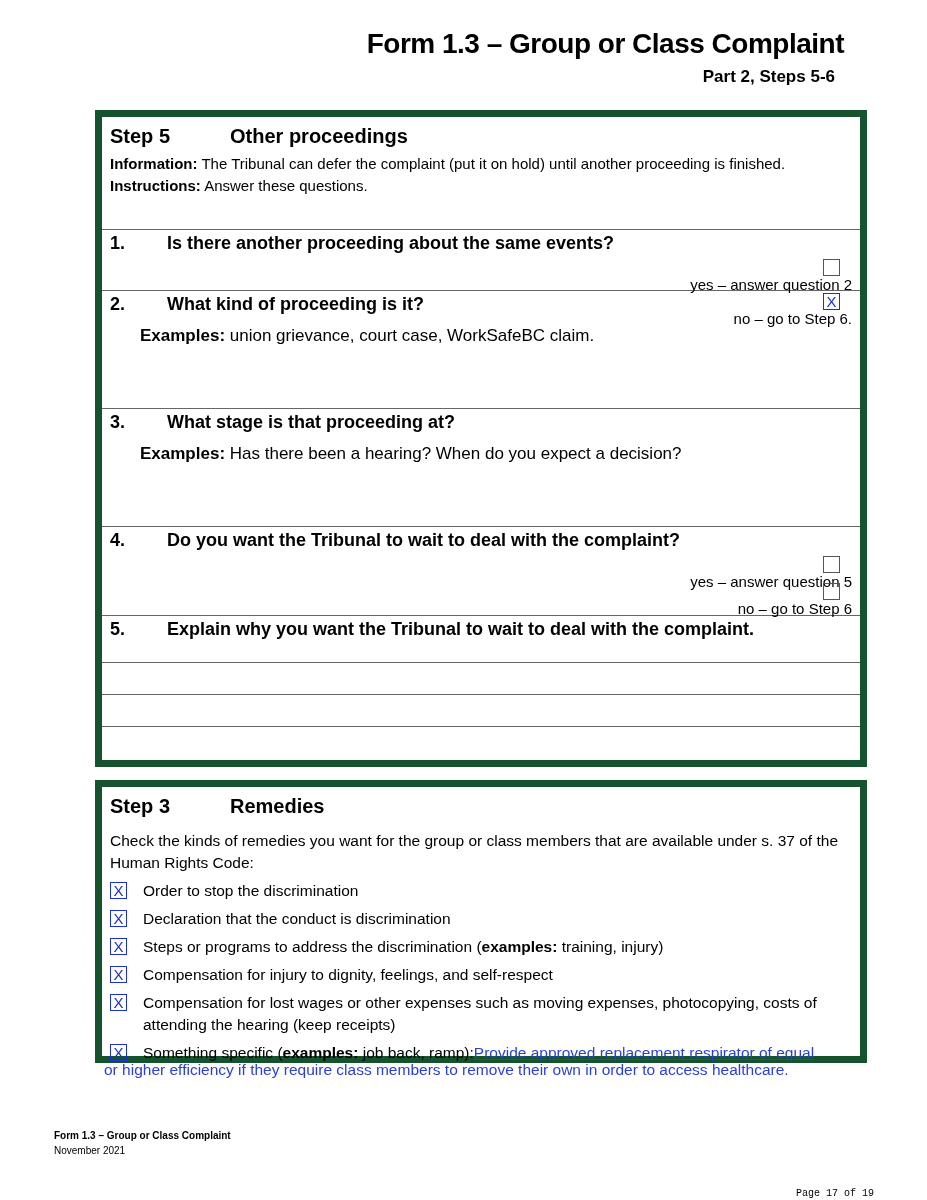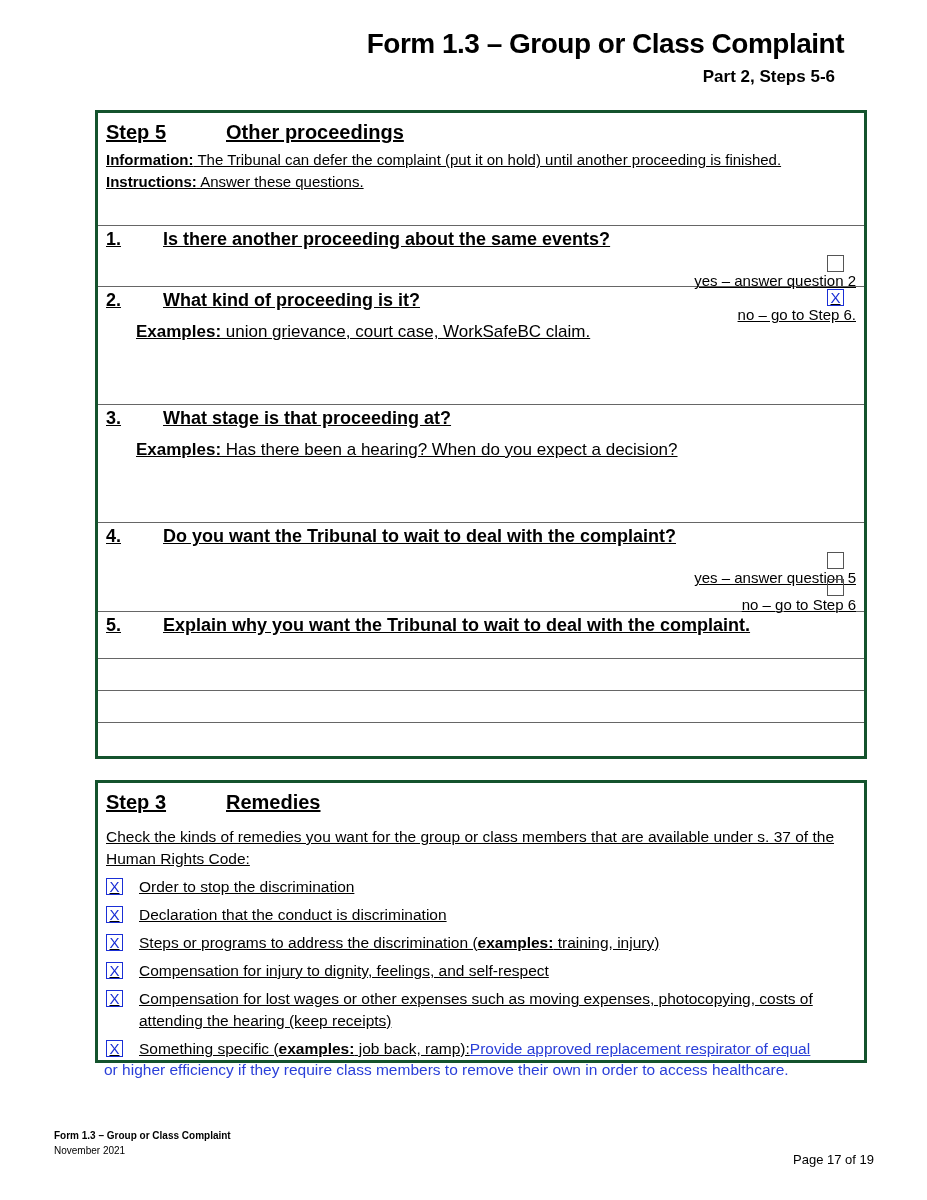--- a/index.html
+++ b/index.html
@@ -2,21 +2,21 @@
 <html><head>
   <meta charset="utf-8">
   <style>
     html, body { margin: 0; padding: 0; background: #ffffff; }
     body { width: 927px; height: 1200px; position: relative; overflow: hidden;
            font-family: "Liberation Sans", sans-serif; color: #000; }
     .title { position: absolute; right: 83px; top: 28px; font-size: 28px; font-weight: bold;
              letter-spacing: -0.5px; white-space: nowrap; }
     .subtitle { position: absolute; right: 92px; top: 67px; font-size: 17px; font-weight: bold;
                 white-space: nowrap; }
-    .box { position: absolute; left: 95px; width: 772px; border: 3px solid #14532d; box-sizing: border-box; text-decoration: underline; }
+    .box { position: absolute; left: 95px; width: 772px; border: 7px solid #14532d; box-sizing: border-box; }
     .box5 { top: 110px; }
     .box6 { top: 780px; height: 283px; }
     .row { border-bottom: 1px solid #666; box-sizing: border-box; padding: 0 8px; position: relative; }
     .row:last-child { border-bottom: none; }
     .step-head { font-size: 20px; font-weight: bold; display: flex; padding-top: 8px; height: 28px; }
     .step-num { width: 120px; }
     .para { font-size: 15px; line-height: 22px; }
     .q { font-size: 18px; font-weight: bold; display: flex; padding-top: 3px; height: 26px; }
     .q-num { width: 57px; }
     .example { font-size: 17px; padding-left: 30px; margin-top: 6px; }
@@ -25,21 +25,21 @@
           align-items: center; justify-content: center; font-size: 15px; color: #1a2fd6;
           font-family: "Liberation Sans", sans-serif; margin-right: 12px; flex: none; line-height: 1; }
     .cb.checked { border-color: #1a2fd6; }
     .gap { display: inline-block; width: 36px; }
     .rem-item { font-size: 15.5px; display: flex; align-items: flex-start; line-height: 22px; margin-top: 6px; }
     .rem-item .cb { margin-top: 2px; margin-right: 16px; }
     .fill { color: #2a3fd8; font-family: "Liberation Sans", sans-serif; text-decoration: underline; }
     .overflow { position: absolute; left: 104px; top: 1061px; font-size: 15.5px; color: #2a3fd8;
                 white-space: nowrap; }
     .footer-left { position: absolute; left: 54px; top: 1128px; font-size: 10px; line-height: 15px; }
-    .footer-right { position: absolute; right: 53px; top: 1152px; font-size: 13px; }
+    .footer-right { position: absolute; right: 53px; top: 1188px; font-size: 10px; font-family: Liberation Mono, monospace; }
     b { font-weight: bold; }
   </style>
 </head>
 <body>
 
 <div class="title">Form 1.3 – Group or Class Complaint</div>
 <div class="subtitle">Part 2, Steps 5-6</div>
 
 <div class="box box5">
   <div class="row" style="height:113px;">

